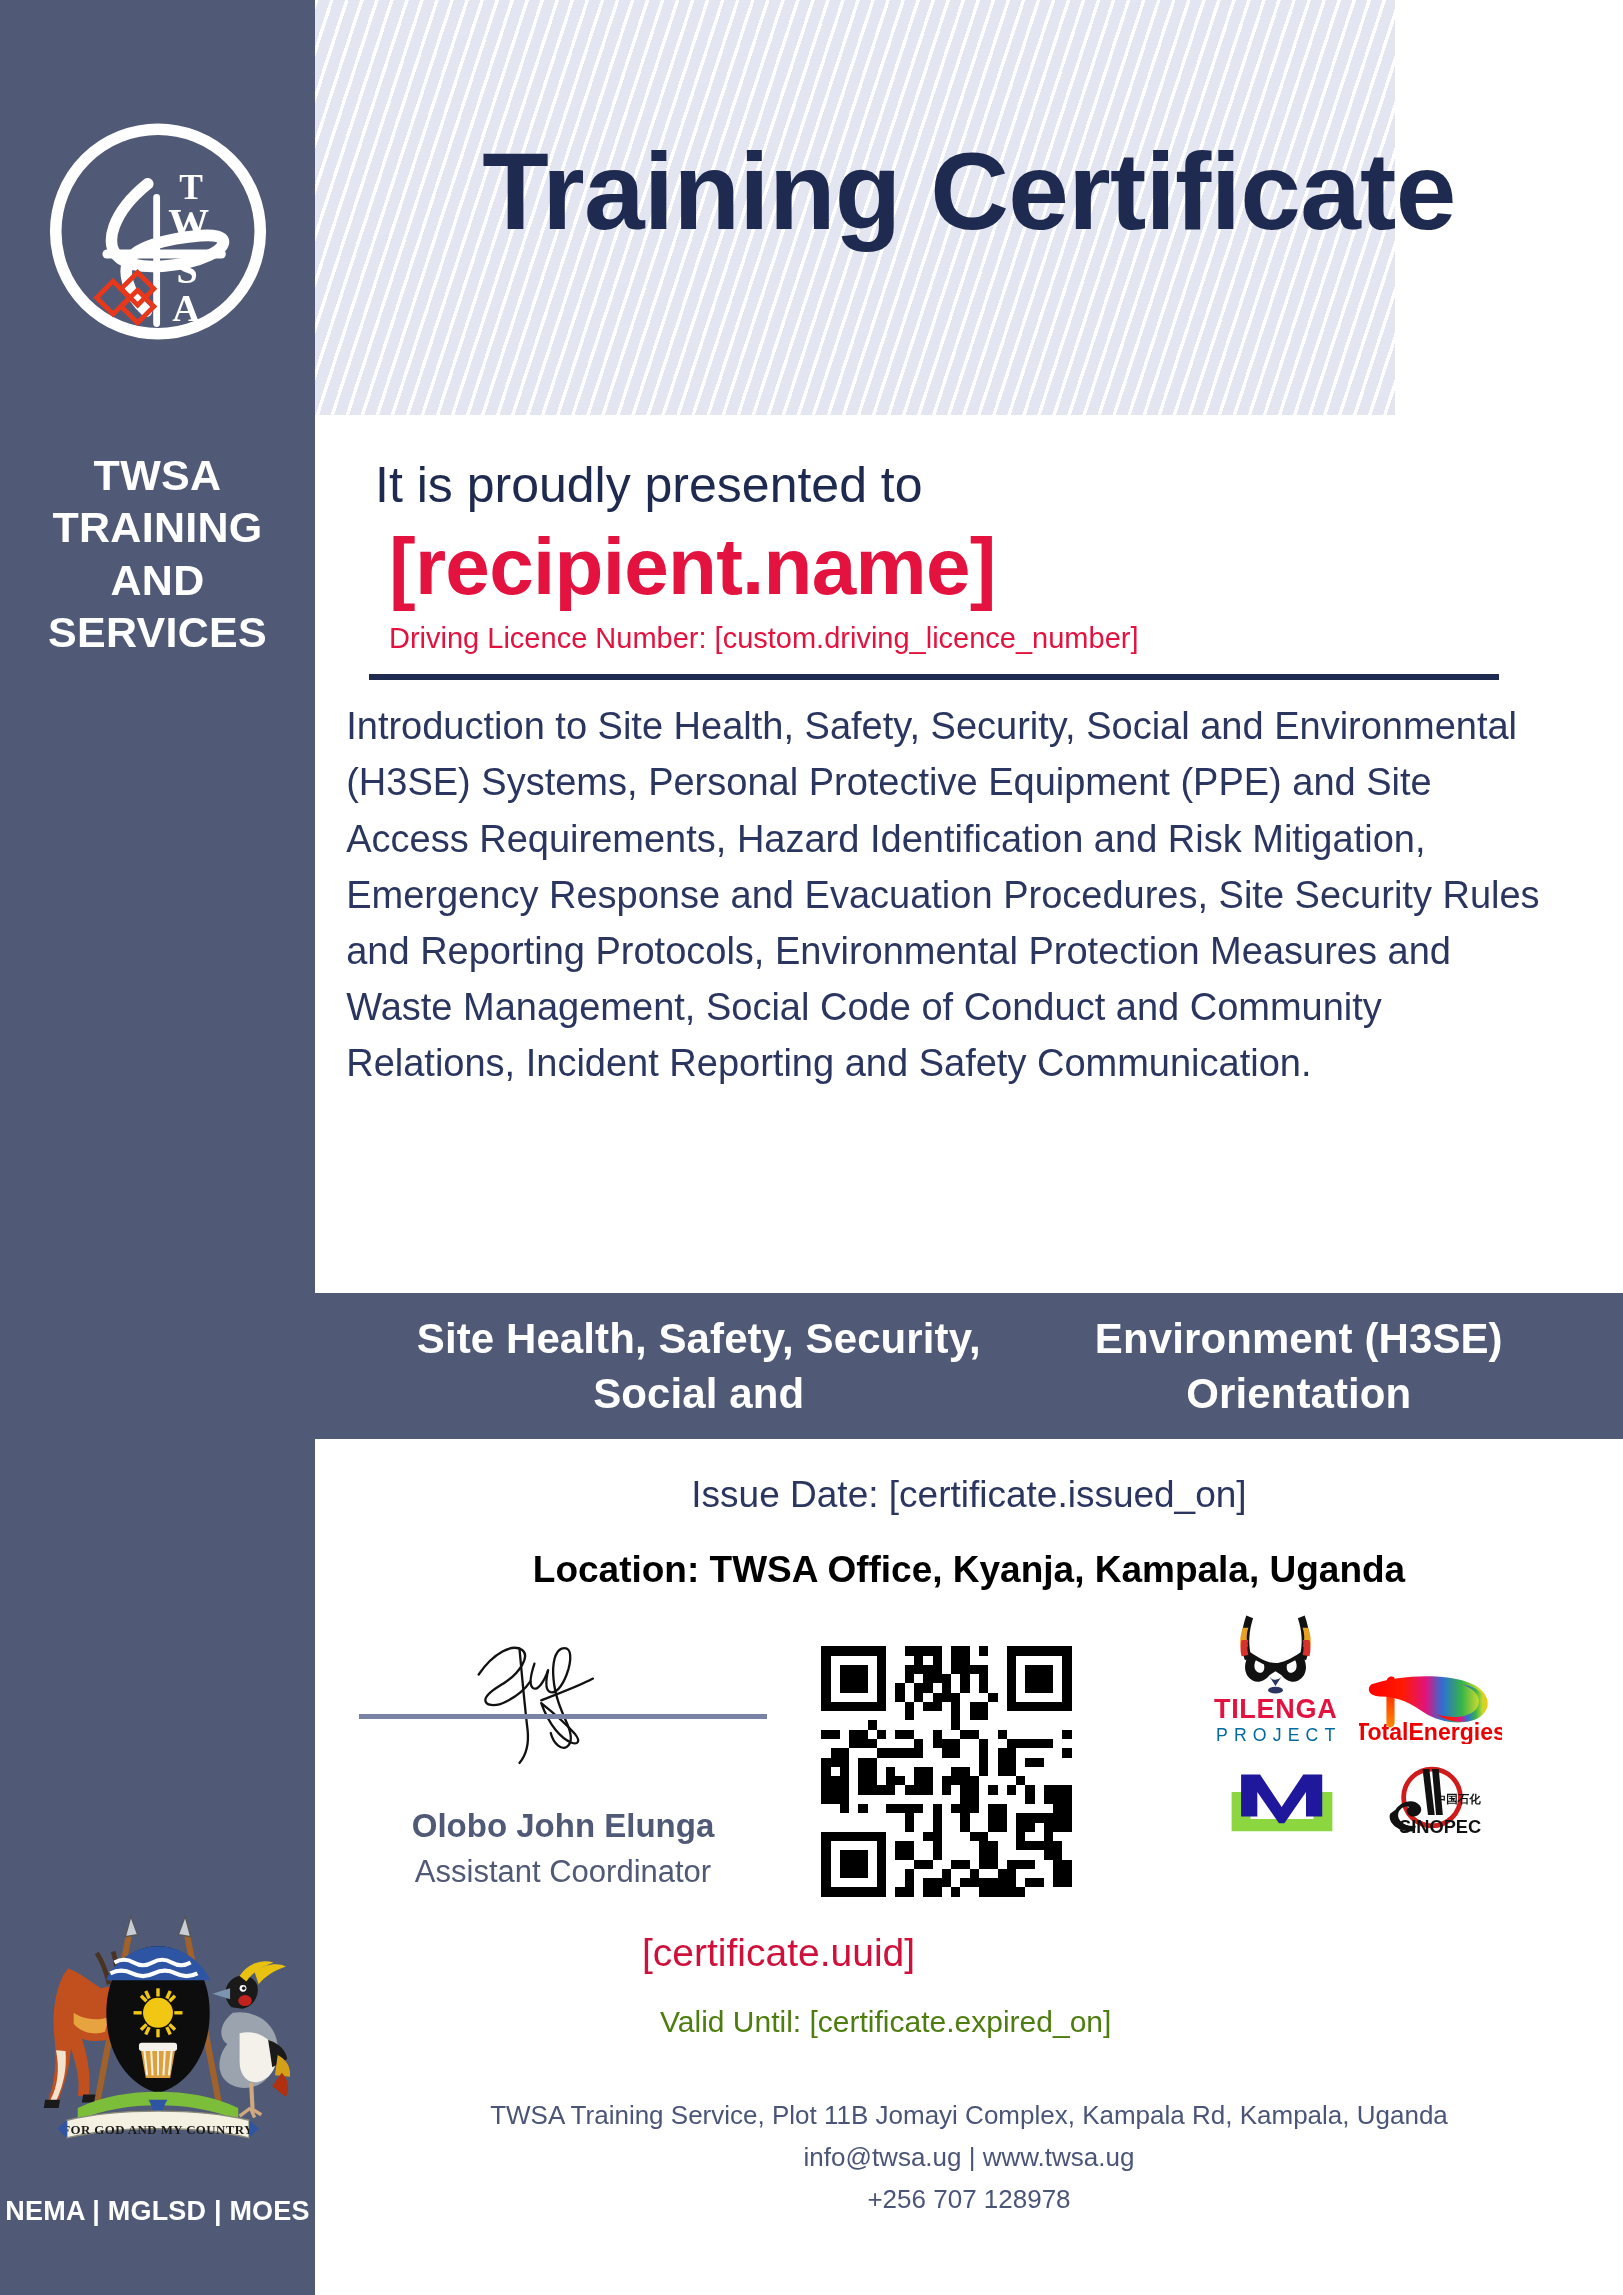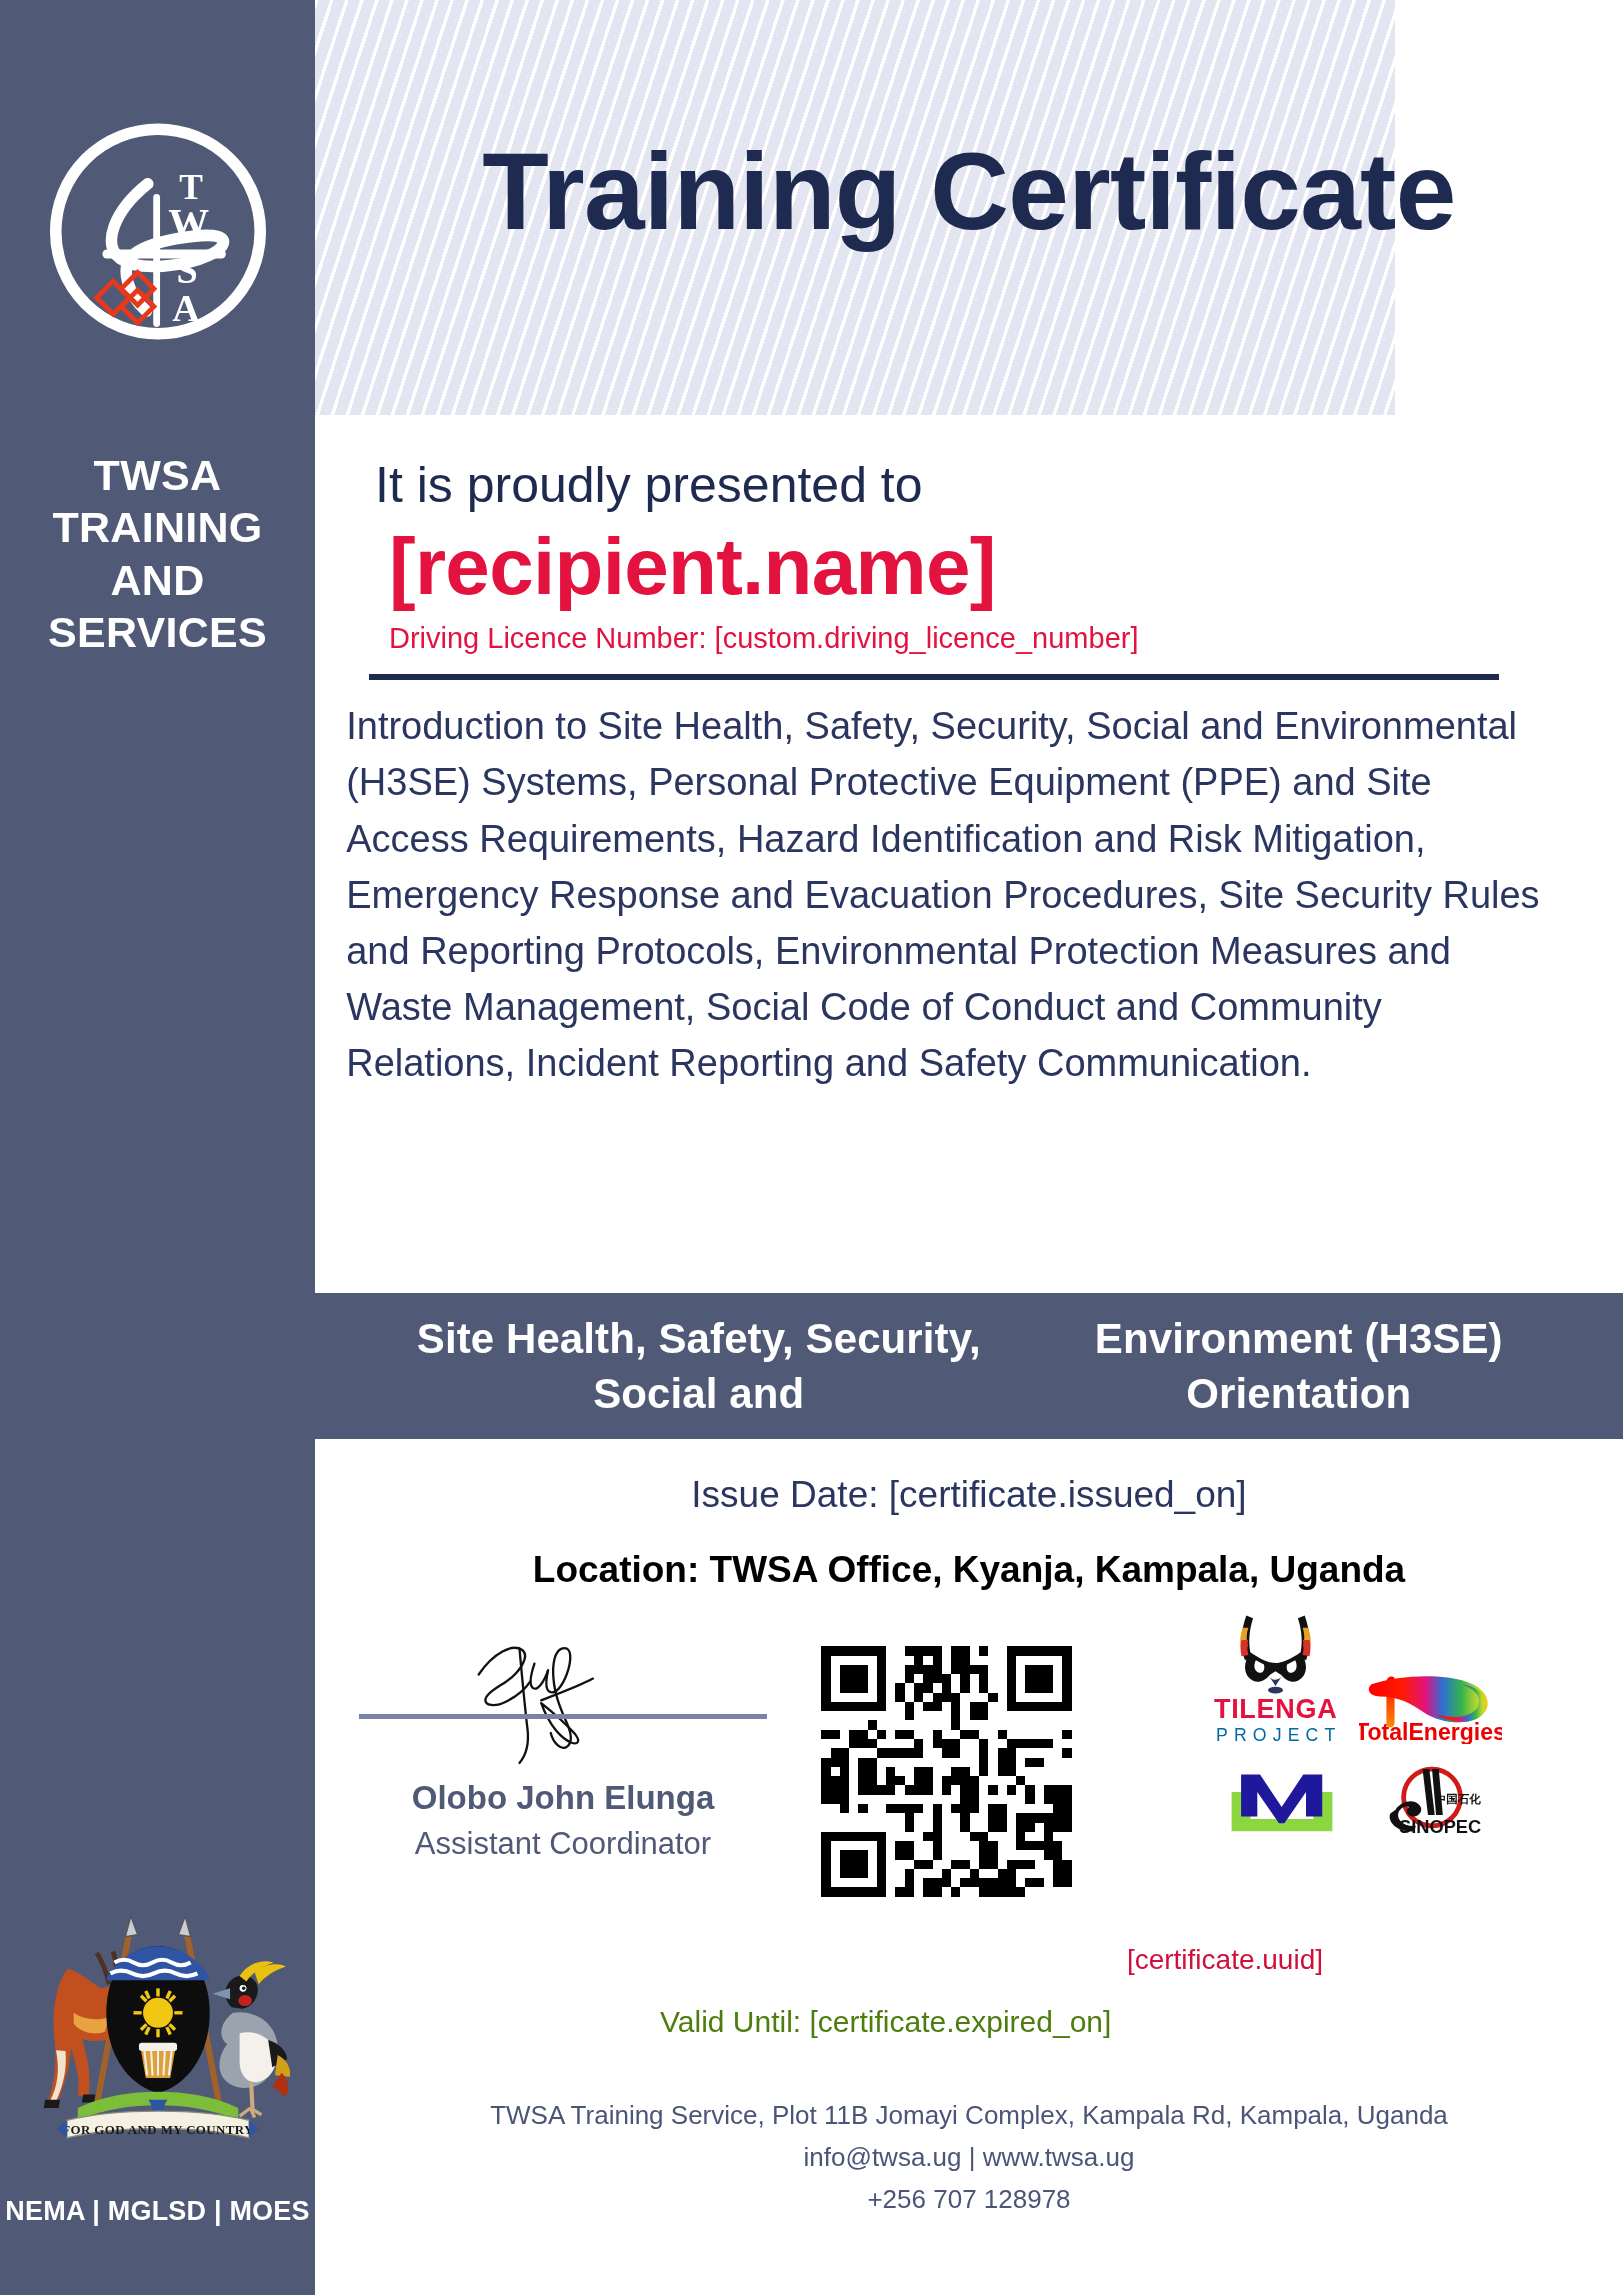--- a/index.html
+++ b/index.html
@@ -164,21 +164,21 @@
   }
   .sig-img { width: 218px; height: 136px; margin: 0 auto; display:block; }
   .sig-rule {
     width: 408px; height: 4.8px; background: #7883A6;
     margin: -53px auto 0 auto;
     position: relative;
   }
   .sig-name {
     color: #505A76;
     font-size: 33px; font-weight: bold;
-    margin-top: 60px;
+    margin-top: 88px;
   }
   .sig-role {
     color: #505A76;
     font-size: 31px; font-weight: 400;
     margin-top: 9.5px;
   }
 
   
   .qr-wrap {
     position: absolute; left: 497px; top: 197px;
@@ -202,23 +202,23 @@
   }
   .tilenga-sub {
     color: #0369a1;
     font-size: 17.7px; font-weight: 500;
     letter-spacing: 6.1px; line-height: 1;
     margin-top: 3.4px; padding-left: 6.1px;
   }
 
   
   .uuid-line {
-    position: absolute; left: 327px; top: 504px;
-    width: 681px; text-align: right;
-    color: #D0103A; font-size: 28px;
+    position: absolute; left: 327px; top: 491px;
+    width: 681px; text-align: left;
+    color: #D0103A; font-size: 39px;
   }
   .valid-line {
     position: absolute; left: 345px; top: 565px;
     width: 681px; text-align: left;
     color: #4d7c0f; font-size: 30px;
   }
 
   
   .footer {
     position: absolute; left: 0; top: 654px;

